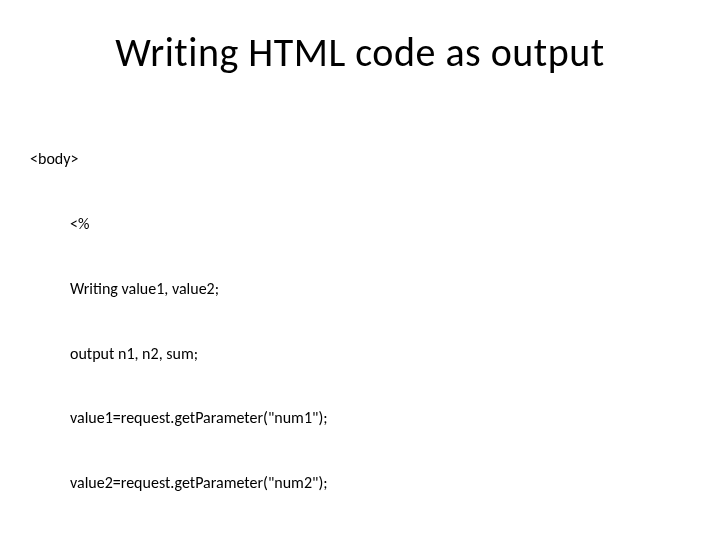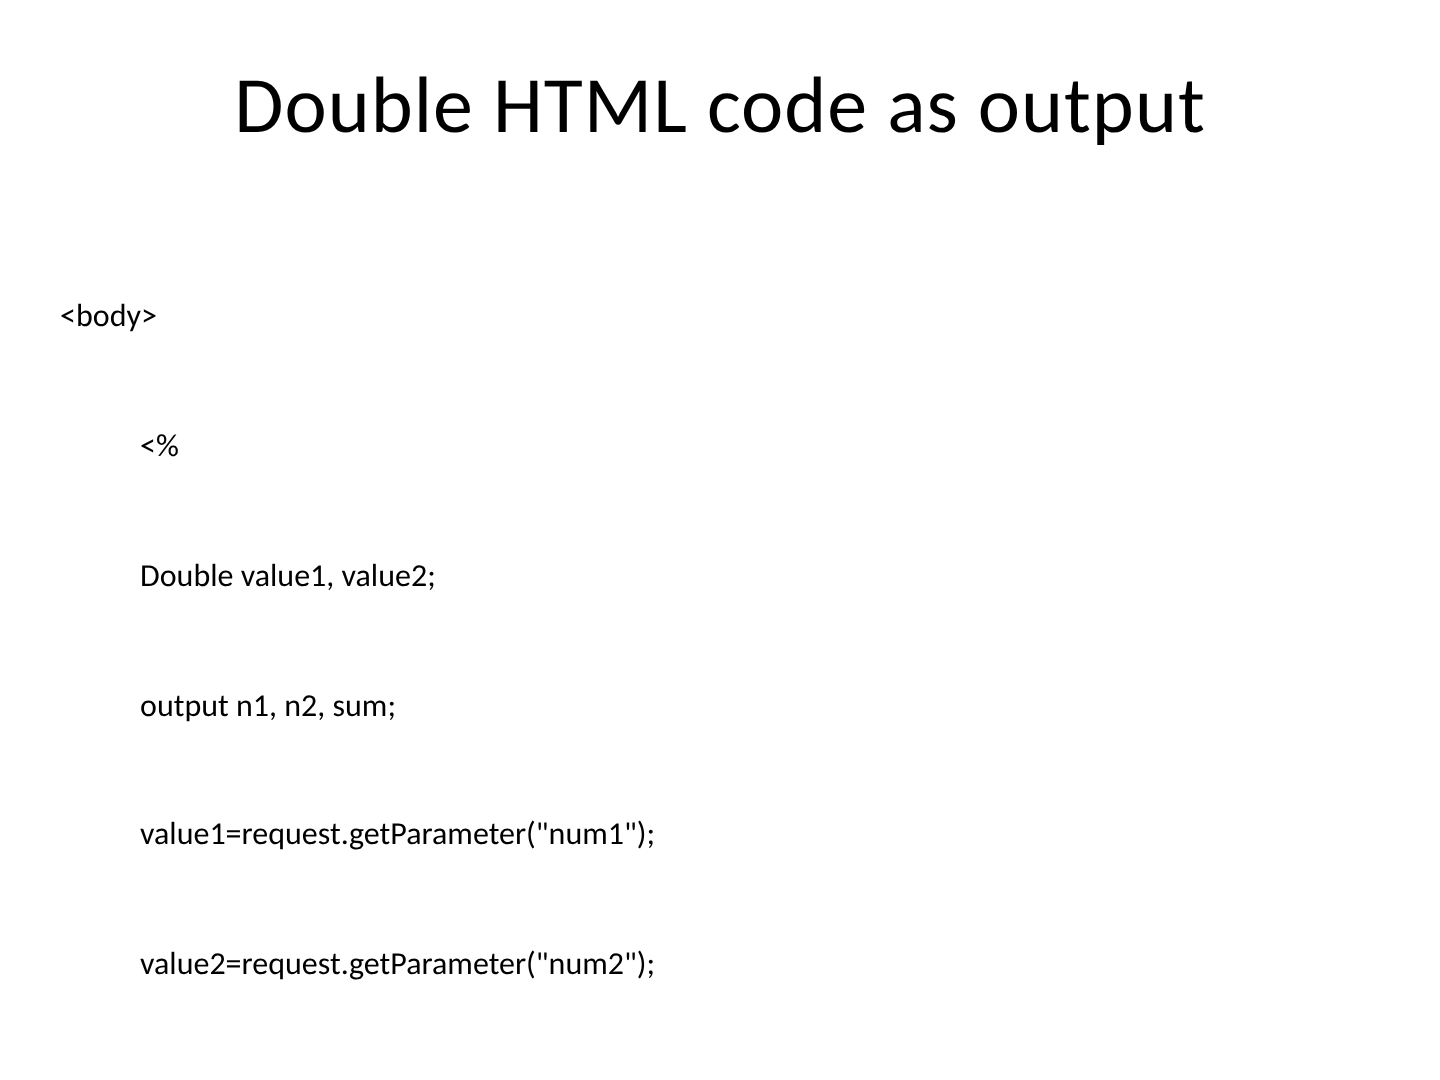--- a/index.html
+++ b/index.html
@@ -33,26 +33,26 @@
   }
   .code-block .line {
     display: block;
   }
   .ind1 { padding-left: 40px; }
 </style>
 </head>
 <body>
 
 <div class="slide">
-  <div class="title">Double HTML code as output</div>
+  <div class="title">Writing HTML code as output</div>
 
   <div class="code-block">
     <span class="line">&lt;body&gt;</span>
     <span class="line ind1">&lt;%</span>
-    <span class="line ind1">Double value1, value2;</span>
+    <span class="line ind1">Writing value1, value2;</span>
     <span class="line ind1">output n1, n2, sum;</span>
     <span class="line ind1">value1=request.getParameter("num1");</span>
     <span class="line ind1">value2=request.getParameter("num2");</span>
     <span class="line ind1">n1=  Double.parseDouble(value1);</span>
     
     
     
     
     
     

